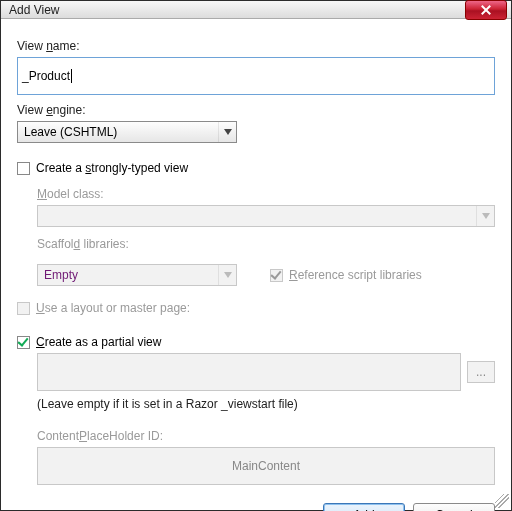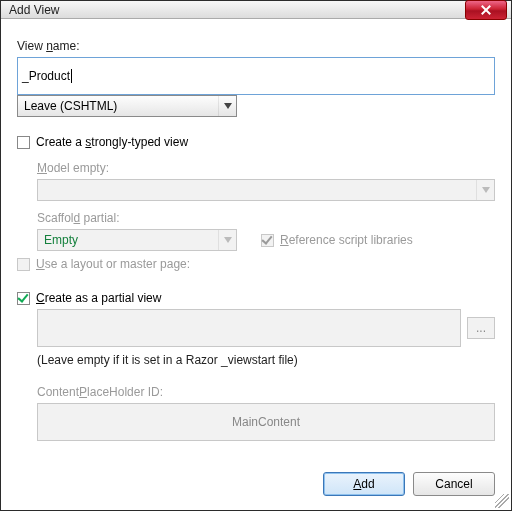--- a/index.html
+++ b/index.html
@@ -51,21 +51,21 @@
     cursor: pointer;
   }
   .combo.full { width: 100%; }
   .combo .combo-text { flex: 1; padding: 0 6px; }
   .combo .combo-arrow {
     width: 18px; height: 100%; display: flex; align-items: center; justify-content: center;
     border-left: 1px solid rgba(0,0,0,0.08);
   }
   .combo .combo-arrow svg { width: 8px; height: 6px; }
   .combo.disabled-combo {
-    border-color: #c8c8c8; background: #f2f2f2; color: #15803d; cursor: default;
+    border-color: #c8c8c8; background: #f2f2f2; color: #701a75; cursor: default;
   }
   .check-row { display: flex; align-items: flex-end; margin: 10px 0 4px 0; gap: 6px; }
   .check-row label .ul { text-decoration: underline; }
   .chk {
     width: 13px; height: 13px; border: 1px solid #888; background: #fff;
     display: inline-flex; align-items: center; justify-content: center;
     cursor: pointer; position: relative;
   }
   .chk.checked::after {
     content: ""; position: absolute; left: 2px; top: -1px;
@@ -131,62 +131,65 @@
   <div class="body">
 
     <div class="field-label">
       <span>View </span><span class="ul">n</span><span>ame:</span>
     </div>
     <div class="text-input" style="display:flex;align-items:center;">
       <span>_Product</span>
         <span class="caret"></span>
     </div>
 
+    <div class="field-label">
+      <span>View </span><span class="ul">e</span><span>ngine:</span>
+    </div>
     <div class="combo">
       <span class="combo-text">Leave (CSHTML)</span>
       <span class="combo-arrow">
         <svg viewBox="0 0 8 6">
             <path d="M0 0 L8 0 L4 6 Z" fill="#444"></path>
           </svg>
       </span>
     </div>
 
     <div class="check-row" style="margin-top:18px;">
       <span class="chk"></span>
       <label>
         <span>Create a </span><span class="ul">s</span><span>trongly-typed view</span>
       </label>
     </div>
 
     <div class="indent col">
       <div class="field-label disabled">
-        <span class="ul">M</span><span>odel empty:</span>
+        <span class="ul">M</span><span>odel class:</span>
       </div>
       <div class="combo full disabled-combo">
         <span class="combo-text"></span>
         <span class="combo-arrow">
           <svg viewBox="0 0 8 6">
               <path d="M0 0 L8 0 L4 6 Z" fill="#bbb"></path>
             </svg>
         </span>
       </div>
 
       <div class="field-label disabled" style="margin-top:10px;">
-        <span>Scaffol</span><span class="ul">d</span><span> partial:</span>
+        <span>Scaffol</span><span class="ul">d</span><span> libraries:</span>
       </div>
       <div class="row">
         <div class="combo disabled-combo" style="width:200px;">
           <span class="combo-text">Empty</span>
           <span class="combo-arrow">
             <svg viewBox="0 0 8 6">
                 <path d="M0 0 L8 0 L4 6 Z" fill="#bbb"></path>
               </svg>
           </span>
         </div>
-        <div class="check-row disabled" style="margin:4px;">
+        <div class="check-row disabled" style="margin:13px;">
           <span class="chk disabled checked"></span>
           <label class="disabled">
             <span class="ul">R</span><span>eference script libraries</span>
           </label>
         </div>
       </div>
     </div>
 
     <div class="check-row disabled" style="margin-top:6px;">
       <span class="chk disabled"></span>

